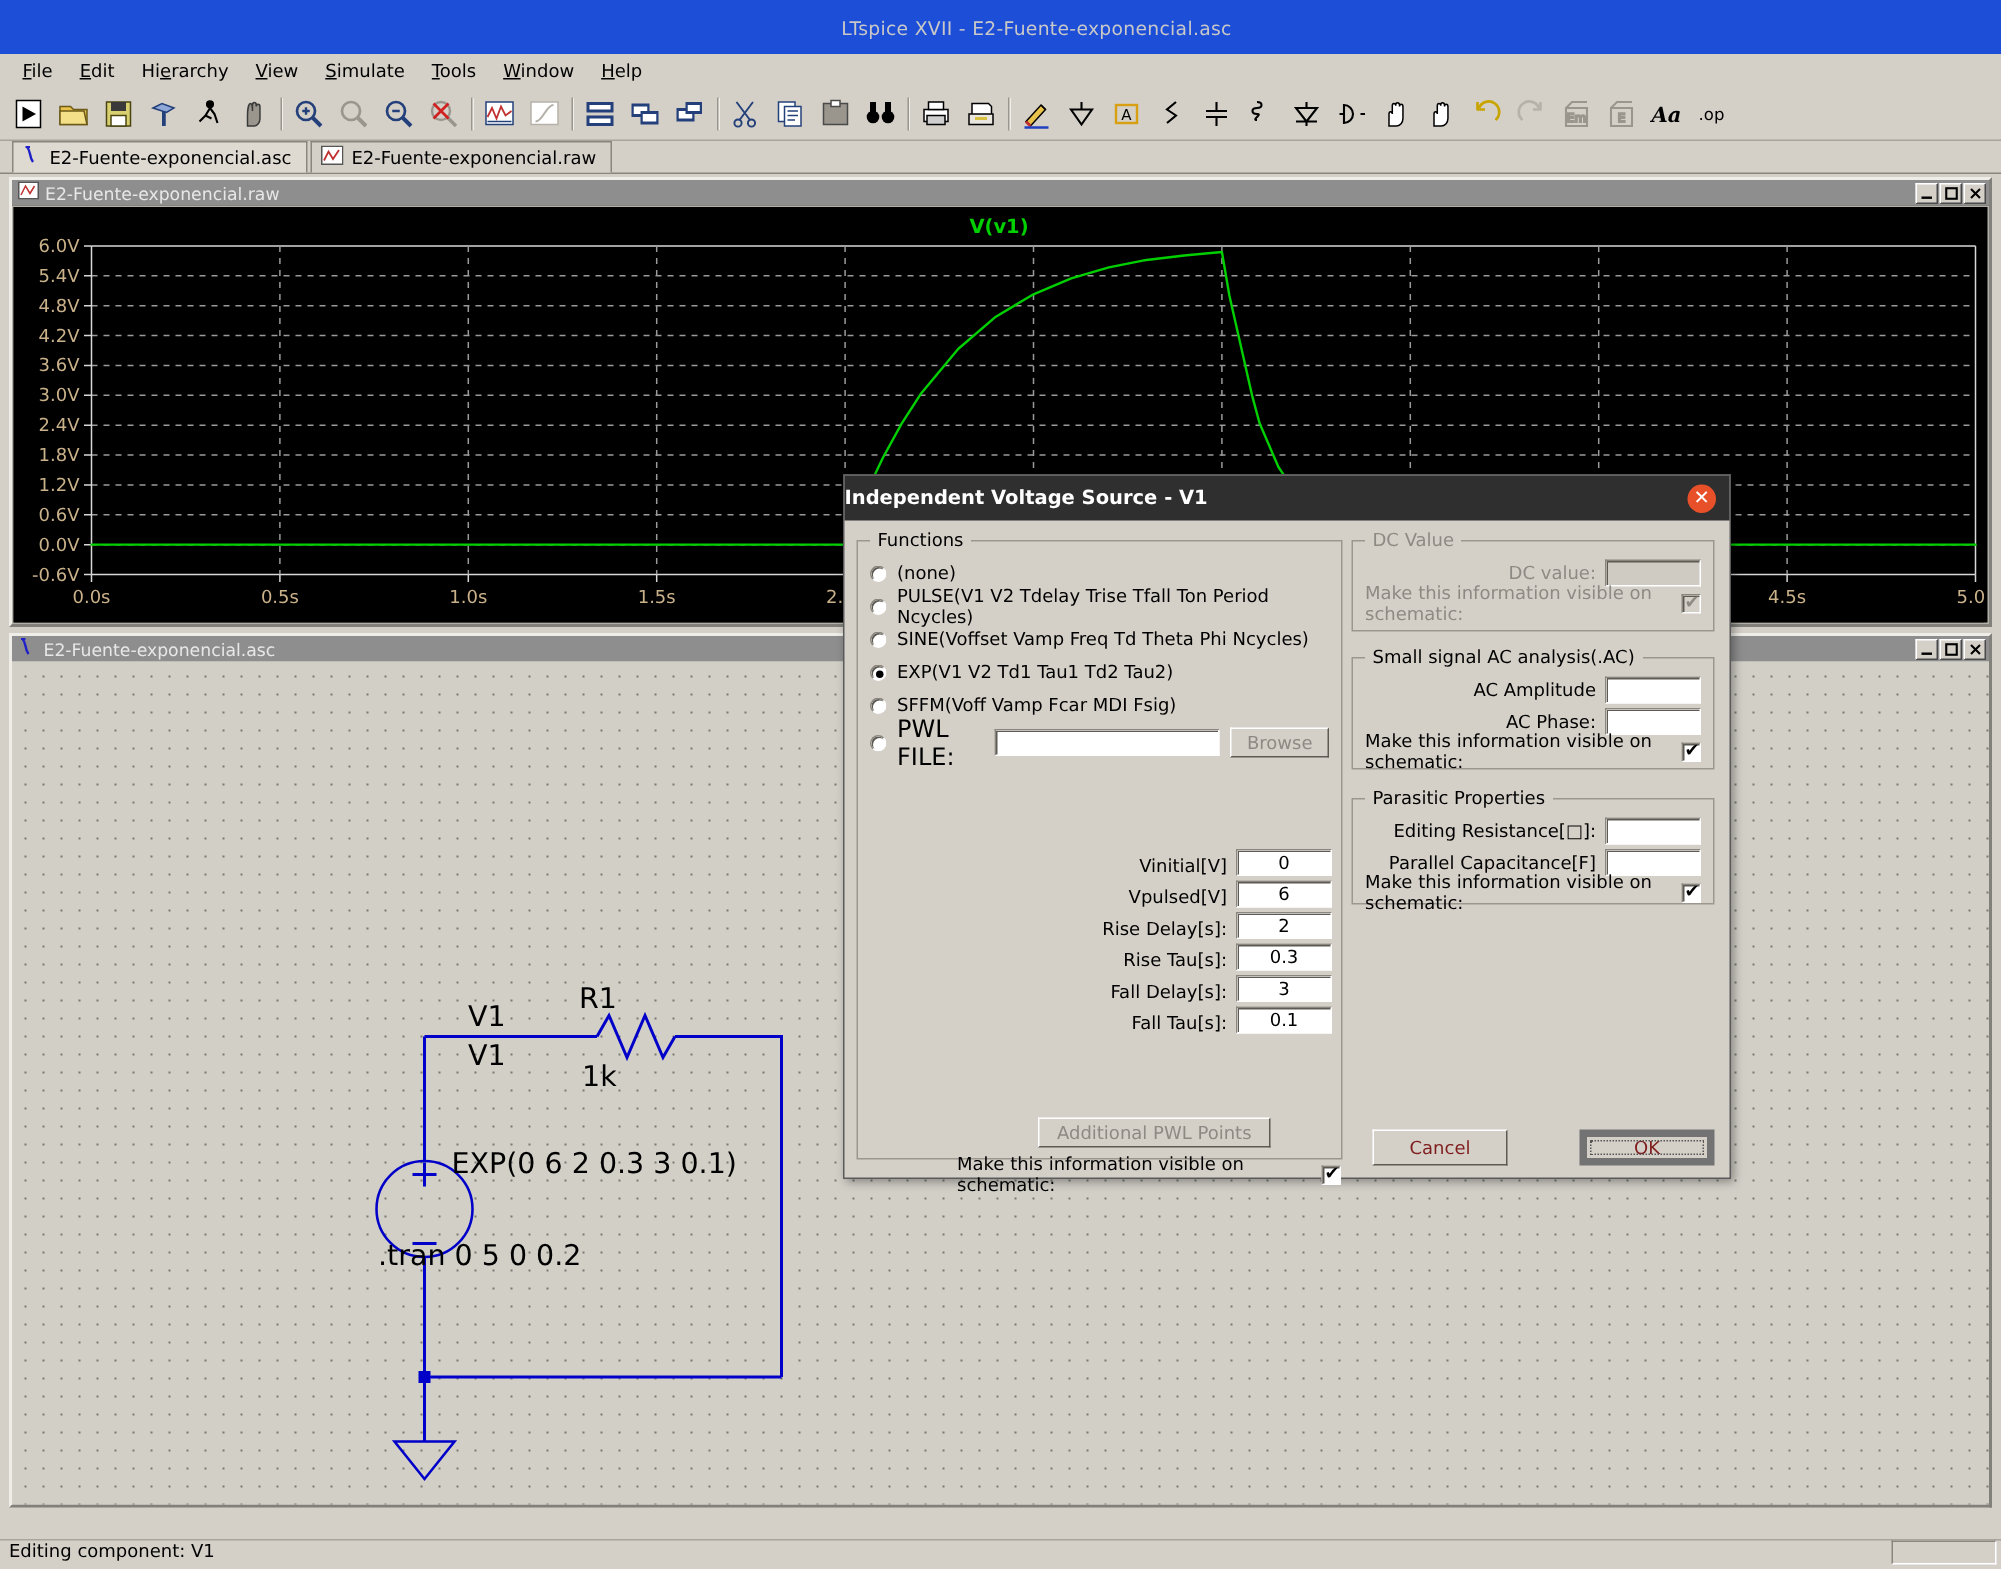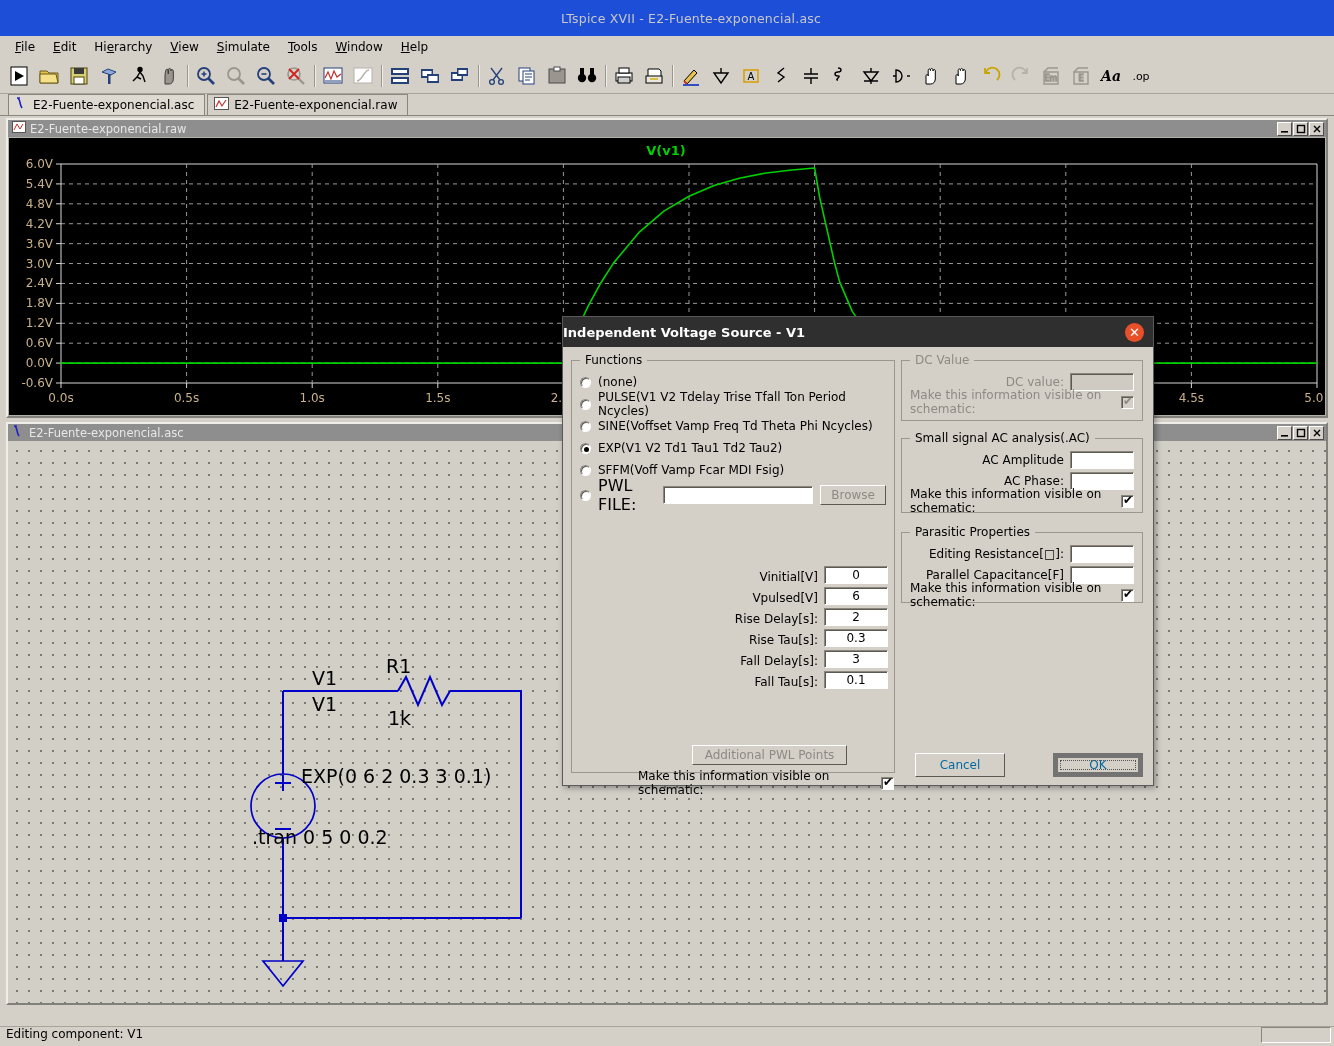--- a/index.html
+++ b/index.html
@@ -173,21 +173,21 @@
   }
   .pwlfile-row { display:flex; align-items:center; gap:7px; height:24px; margin-top:2px;}
   .txtin {
     background:#fff; border:1px solid; border-color:#8a867e #fff #fff #8a867e;
     box-shadow: inset 1px 1px 0 #5d5a54;
     height:18px; font-size:12px; padding:0 3px;
     font-family:"DejaVu Sans","Liberation Sans",sans-serif;
   }
   .btn {
     background:#d4d0c8; border:1px solid; border-color:#fff #5d5a54 #5d5a54 #fff;
-    font-size:12px; height:20px; padding:0 10px; cursor:default; color:#0369a1;
+    font-size:12px; height:20px; padding:0 10px; cursor:default; color:#7f1d1d;
     font-family:"DejaVu Sans","Liberation Sans",sans-serif;
   }
   .btn.disabled { color:#8d8a84; }
 
   
   .paramtable { position:absolute; left:8px; top:196px; width:308px; }
   .param-row { display:flex; align-items:flex-end; justify-content:flex-end;
     gap:6px; height: 21px; font-size:12px; }
   .param-row label { text-align:right; }
   .param-row input.val {

